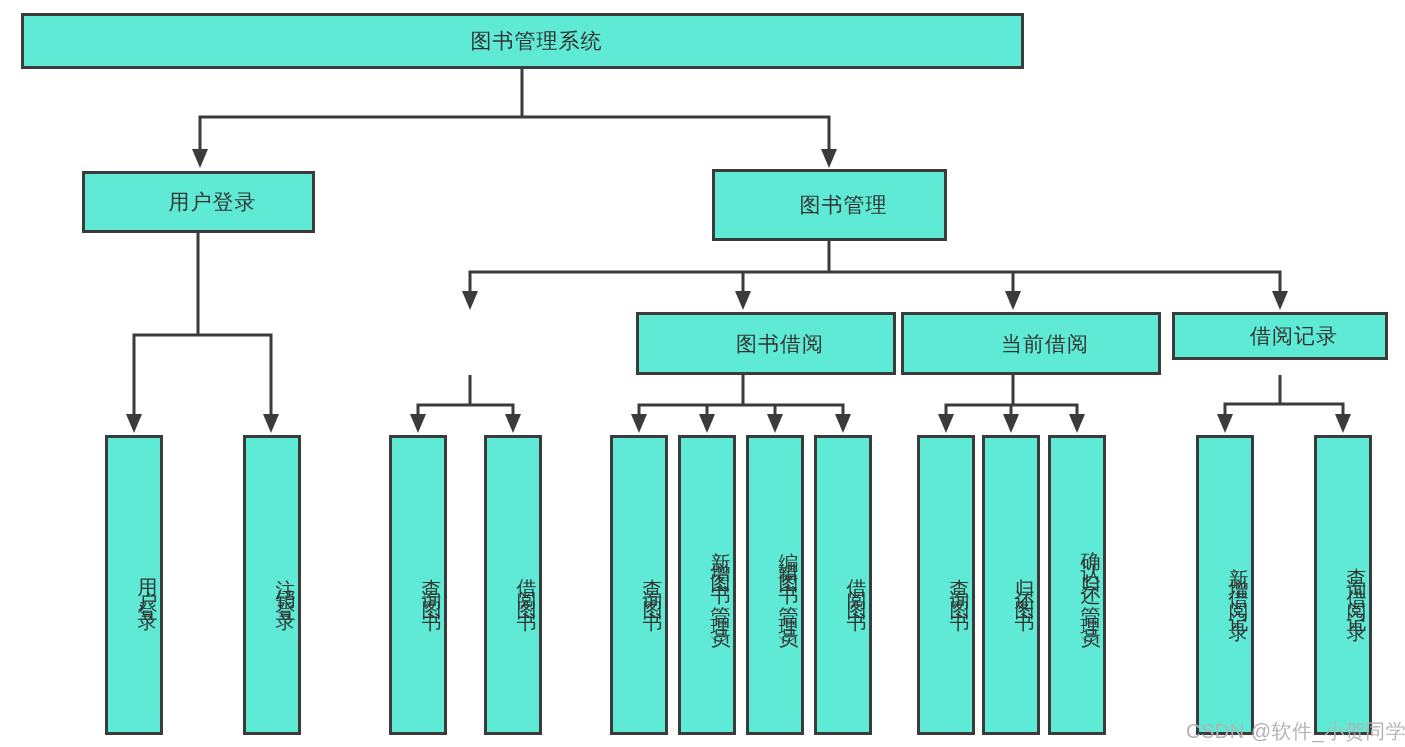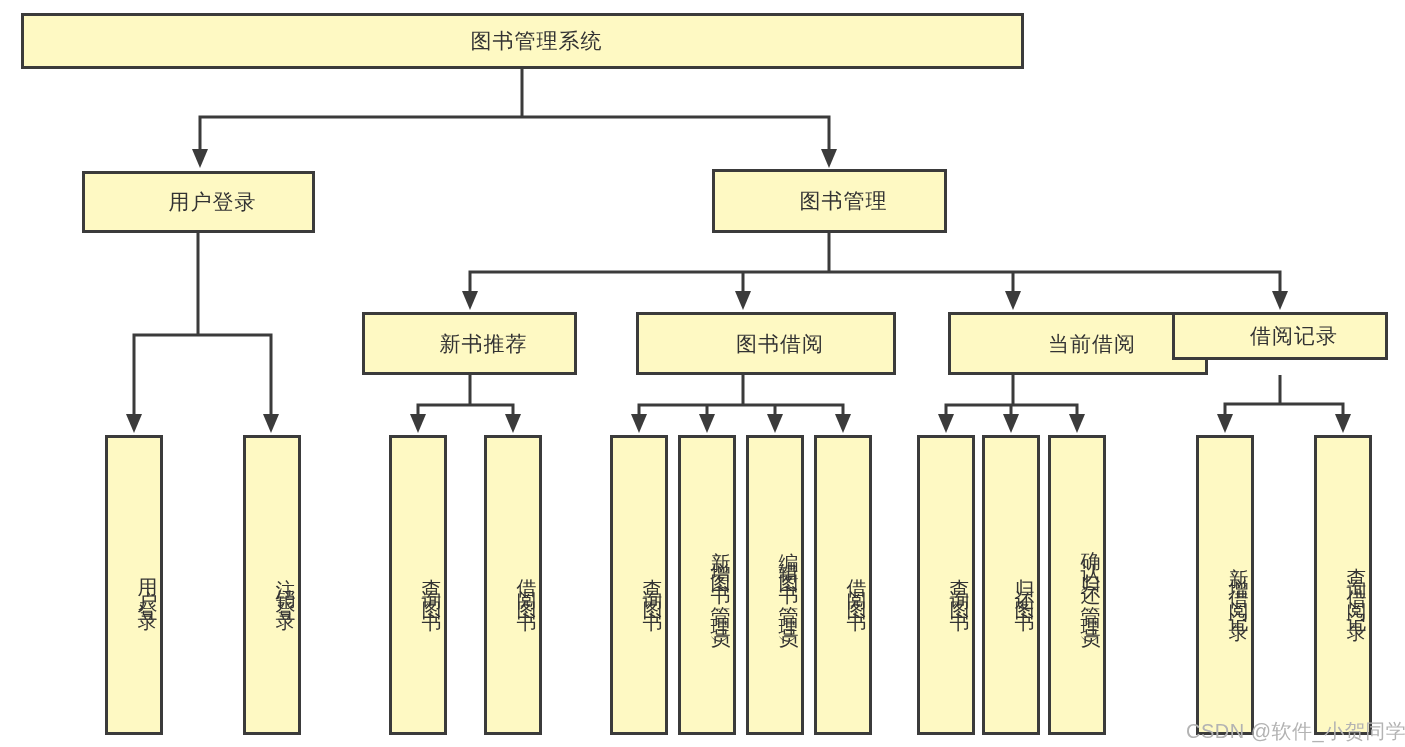--- a/index.html
+++ b/index.html
@@ -19,21 +19,21 @@
   }
   .connectors{
     position:absolute;left:0;top:0;width:1405px;height:747px;
   }
   .connectors path{stroke:var(--connector);stroke-width:3;fill:none;stroke-linejoin:miter;}
   .connectors polygon{fill:var(--connector);}
   .node{
     position:absolute;
     box-sizing:border-box;
     border:3px solid var(--border);
-    background:#fef9c3;
+    background:#5eead4;
     display:flex;align-items:center;justify-content:center;
     color:var(--text);
     text-align:right;
     padding-left:28px;
   }
   .hnode{font-size:21px;letter-spacing:1px;}
   .vnode{
     top:435px;height:300px;width:58px;
     writing-mode:vertical-rl;
     text-orientation:mixed;
@@ -88,25 +88,24 @@
     <polygon points="1069,414 1085,414 1077,433"></polygon>
 
     <path d="M1280 375 L1280 404 M1225 417 L1225 404 L1343 404 L1343 417"></path>
     <polygon points="1217,414 1233,414 1225,433"></polygon>
     <polygon points="1335,414 1351,414 1343,433"></polygon>
   </svg>
 
   <div class="node hnode" style="left:21px;top:13px;width:1003px;height:56px;">图书管理系统</div>
 
   <div class="node hnode" style="left:82px;top:171px;width:233px;height:62px;">用户登录</div>
-  <div class="node hnode" style="left:712px;top:169px;width:235px;height:64px;font-family:Liberation Mono, monospace;">图书管理</div>
+  <div class="node hnode" style="left:712px;top:169px;width:235px;height:72px;font-family:Liberation Mono, monospace;">图书管理</div>
 
-  <div class="node hnode" style="left:362px;top:312px;width:215px;height:63px;">新书推荐</div>
   <div class="node hnode" style="left:636px;top:312px;width:260px;height:63px;">图书借阅</div>
-  <div class="node hnode" style="left:901px;top:312px;width:260px;height:63px;margin-left:47px;">当前借阅</div>
+  <div class="node hnode" style="left:901px;top:312px;width:260px;height:63px;">当前借阅</div>
   <div class="node hnode" style="left:1172px;top:312px;width:216px;height:48px;">借阅记录</div>
 
   <div class="node vnode" style="left:105px;">用户登录</div>
   <div class="node vnode" style="left:243px;">注销登录</div>
 
   <div class="node vnode" style="left:389px;">查询图书</div>
   <div class="node vnode" style="left:484px;">借阅图书</div>
 
   <div class="node vnode" style="left:610px;">查询图书</div>
   <div class="node vnode" style="left:678px;">新增图书（管理员）</div>

